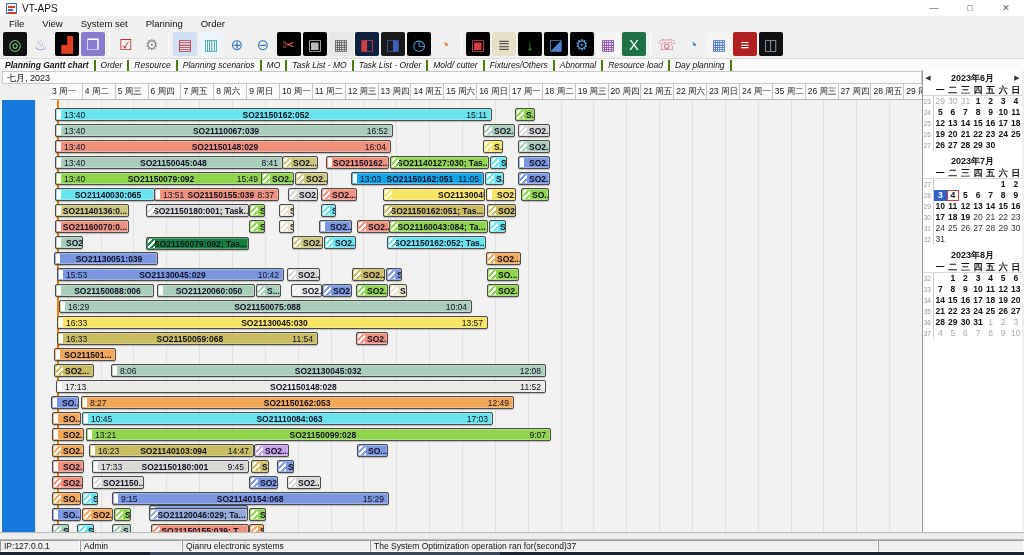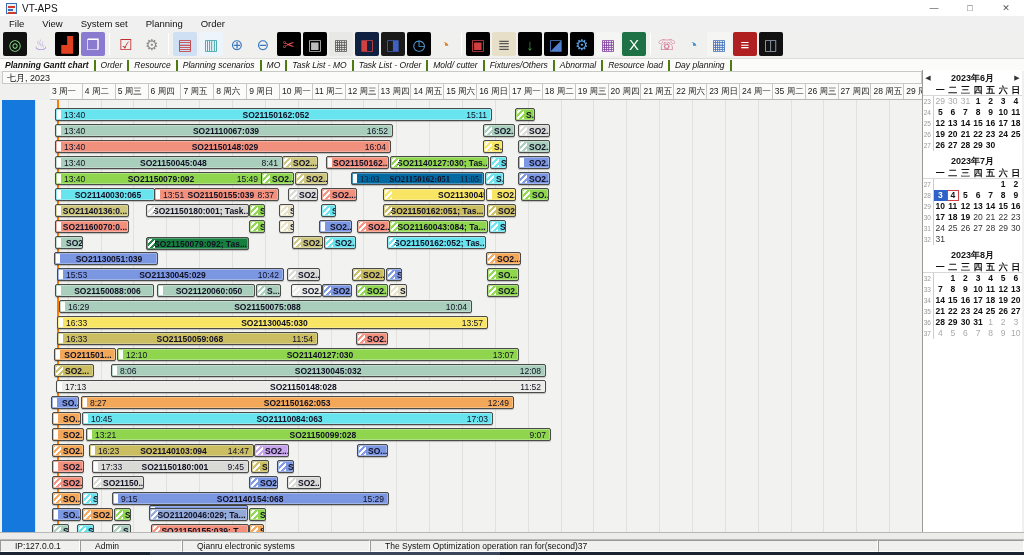--- a/index.html
+++ b/index.html
@@ -71,21 +71,21 @@
   .dc{width:12.6px;text-align:center;font-weight:bold;font-size:8.5px;height:11px;line-height:11px;}
   .dc.m{color:#aaa;font-weight:normal;}
   .dc.n{font-weight:normal;color:#333;}
   .dc.s{background:#2e62c8;color:#fff;}
   .dc.t{border:1px solid #d04040;line-height:9px;}
   
   .hscroll{position:absolute;left:0;top:532px;width:1024px;height:8px;background:#ececea;
            border-top:1px solid #b8b8b6;border-bottom:1px solid #b8b8b6;}
   .statusbar{position:absolute;left:0;top:540px;width:1024px;height:12px;background:#f0f0ee;
              display:flex;font-size:8.5px;}
-  .stpanel{height:12px;line-height:11px;padding-left:14px;border:1px solid;
+  .stpanel{height:12px;line-height:11px;padding-left:3px;border:1px solid;
            border-color:#9a9a9a #ffffff #ffffff #9a9a9a;white-space:nowrap;overflow:hidden;}
   .taskstrip{position:absolute;left:0;top:552px;width:1024px;height:3px;background:#1b2433;}
   .taskstrip i{position:absolute;left:150px;top:0;width:350px;height:3px;background:#39465c;}
 </style>
 </head>
 <body>
 
 <div class="app">
 
   <div class="titlebar">
@@ -279,21 +279,21 @@
         <span class="bt">13:40</span>
         <span class="bn">SO21150079:092</span>
         <span class="be">15:49</span>
       </div>
       <div class="bar h1" style="left: 259px; top: 72px; width: 33px; background: rgb(143, 214, 78);">
         <span class="bn solo">SO2...</span>
       </div>
       <div class="bar h1" style="left: 293px; top: 72px; width: 33px; background: rgb(205, 198, 126);">
         <span class="bn solo">SO2...</span>
       </div>
-      <div class="bar h0" style="left: 349px; top: 72px; width: 133px; background: #0369a1; font-family: Liberation Serif, serif;">
+      <div class="bar h0" style="left: 349px; top: 72px; width: 133px; background: #0ea5e9;">
         <span class="bt">13:03</span>
         <span class="bn">SO21150162:051</span>
         <span class="be">11:05</span>
       </div>
       <div class="bar h1" style="left: 483px; top: 72px; width: 19px; background: rgb(104, 228, 239);">
         <span class="bn solo">S.</span>
       </div>
       <div class="bar h1" style="left: 516px; top: 72px; width: 32px; background: rgb(124, 151, 226);">
         <span class="bn solo">SO2...</span>
       </div>
@@ -437,25 +437,20 @@
       <div class="bar h0" style="left: 55px; top: 232px; width: 261px; background: rgb(203, 189, 98);">
         <span class="bt">16:33</span>
         <span class="bn">SO21150059:068</span>
         <span class="be">11:54</span>
       </div>
       <div class="bar h1" style="left: 354px; top: 232px; width: 32px; background: rgb(242, 144, 126);">
         <span class="bn solo">SO2...</span>
       </div>
       <div class="bar h0" style="left: 52px; top: 248px; width: 62px; background: rgb(243, 168, 89);">
         <span class="bn ctr">SO211501...</span>
-      </div>
-      <div class="bar h0" style="left: 115px; top: 248px; width: 402px; background: rgb(143, 214, 78);">
-        <span class="bt">12:10</span>
-        <span class="bn">SO21140127:030</span>
-        <span class="be">13:07</span>
       </div>
       <div class="bar h1" style="left: 52px; top: 264px; width: 40px; background: rgb(203, 189, 98);">
         <span class="bn solo">SO2...</span>
       </div>
       <div class="bar h0" style="left: 109px; top: 264px; width: 435px; background: rgb(169, 207, 188);">
         <span class="bt">8:06</span>
         <span class="bn">SO21130045:032</span>
         <span class="be">12:08</span>
       </div>
       <div class="bar h0" style="left: 54px; top: 280px; width: 490px; background: rgb(235, 235, 232);">

